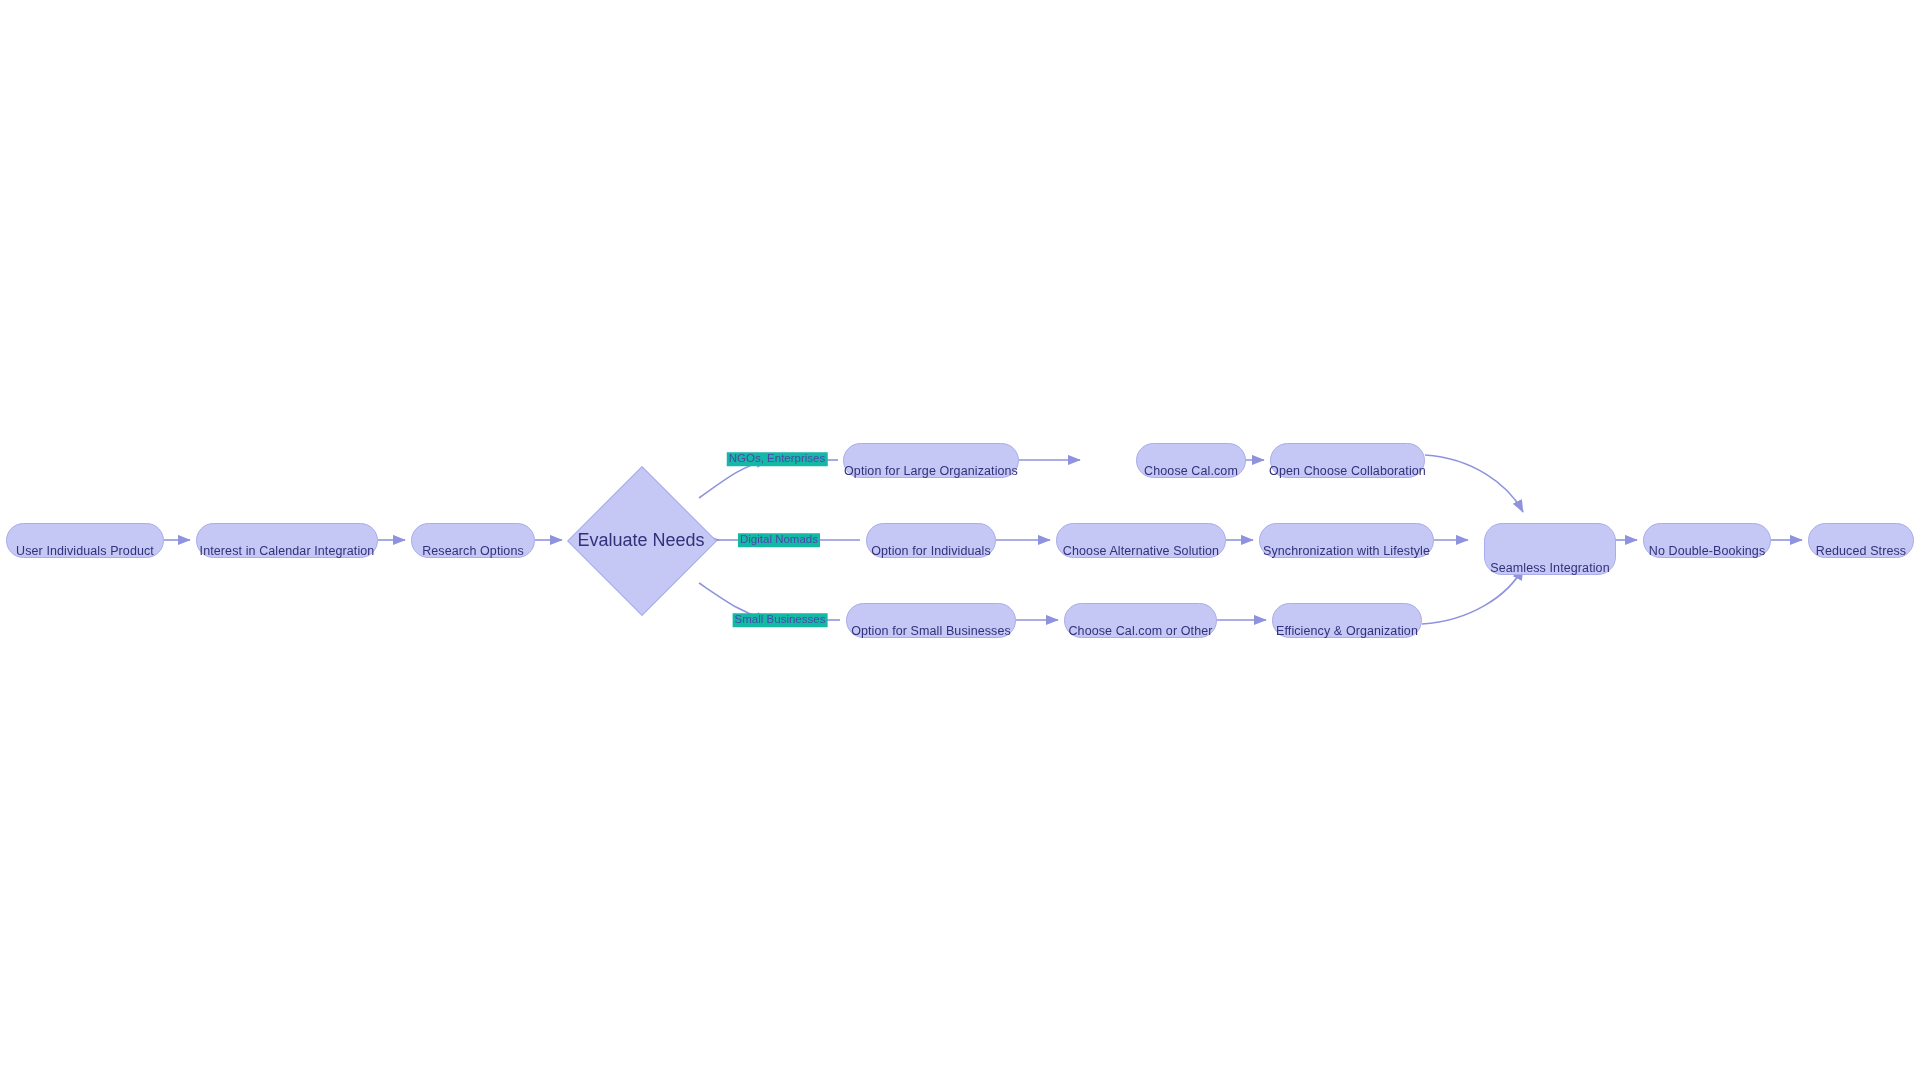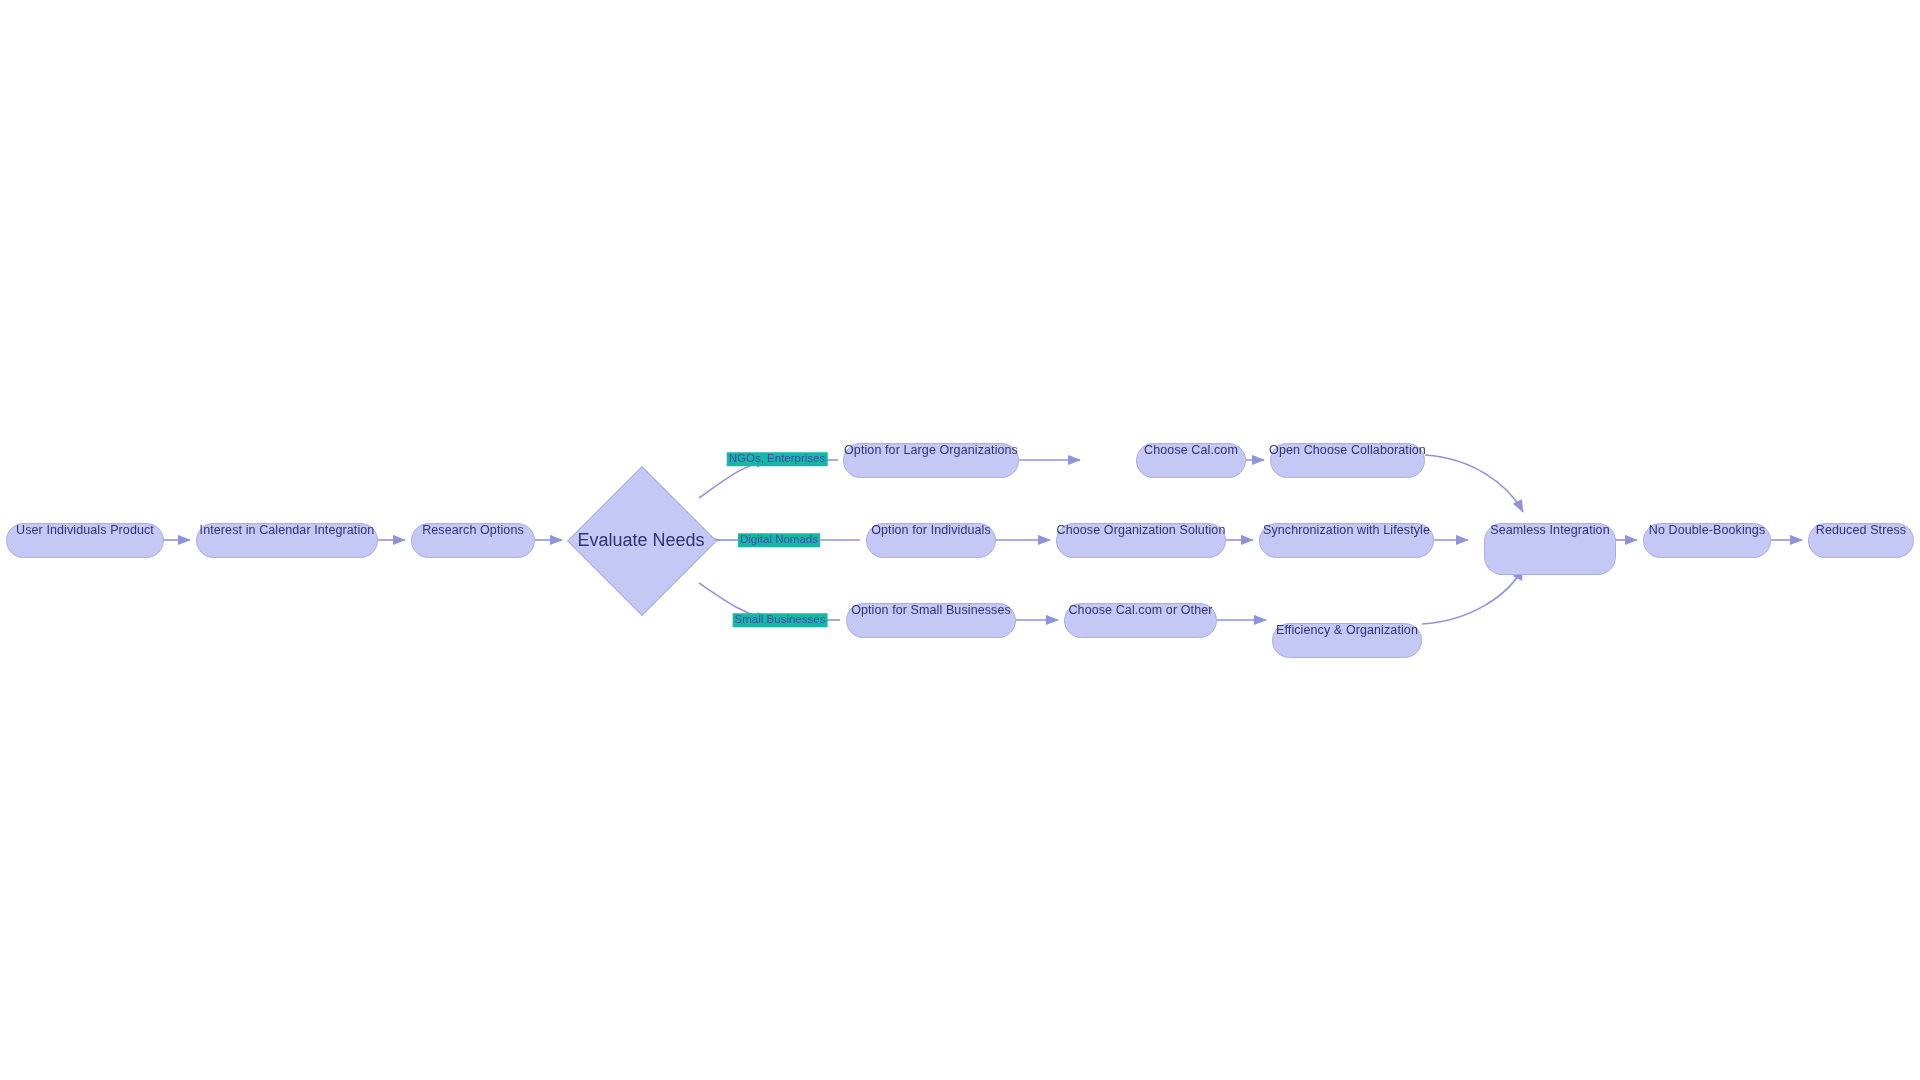--- a/index.html
+++ b/index.html
@@ -28,21 +28,21 @@
     height: 1080px;
     pointer-events: none;
   }
   .node {
     position: absolute;
     box-sizing: border-box;
     background: #c5c8f5;
     border: 1px solid #a9adec;
     border-radius: 18px;
     display: flex;
-    align-items: flex-start;
+    align-items: flex-end;
     justify-content: center;
     color: #32307a;
     font-size: 12.5px;
     letter-spacing: 0.1px;
     white-space: nowrap;
     line-height: 1;
   }
   .node-label {
     display: block;
     padding: 0 14px;
@@ -158,36 +158,36 @@
 
   <div class="node" style="left:1270px; top:443px; width:155px; height:35px;">
     <span class="node-label">Open Choose Collaboration</span>
   </div>
 
   <div class="node" style="left:866px; top:523px; width:130px; height:35px;">
     <span class="node-label">Option for Individuals</span>
   </div>
 
   <div class="node" style="left:1056px; top:523px; width:170px; height:35px;">
-    <span class="node-label">Choose Organization Solution</span>
+    <span class="node-label">Choose Alternative Solution</span>
   </div>
 
   <div class="node" style="left:1259px; top:523px; width:175px; height:35px;">
     <span class="node-label">Synchronization with Lifestyle</span>
   </div>
 
   <div class="node" style="left:846px; top:603px; width:170px; height:35px;">
     <span class="node-label">Option for Small Businesses</span>
   </div>
 
   <div class="node" style="left:1064px; top:603px; width:153px; height:35px;">
     <span class="node-label">Choose Cal.com or Other</span>
   </div>
 
-  <div class="node" style="left:1272px; top:603px; width:150px; height:35px;margin-top:20px;">
+  <div class="node" style="left:1272px; top:603px; width:150px; height:35px;">
     <span class="node-label">Efficiency &amp; Organization</span>
   </div>
 
   <div class="node" style="left:1484px; top:523px; width:132px; height:52px;">
     <span class="node-label">Seamless Integration</span>
   </div>
 
   <div class="node" style="left:1643px; top:523px; width:128px; height:35px;">
     <span class="node-label">No Double-Bookings</span>
   </div>

